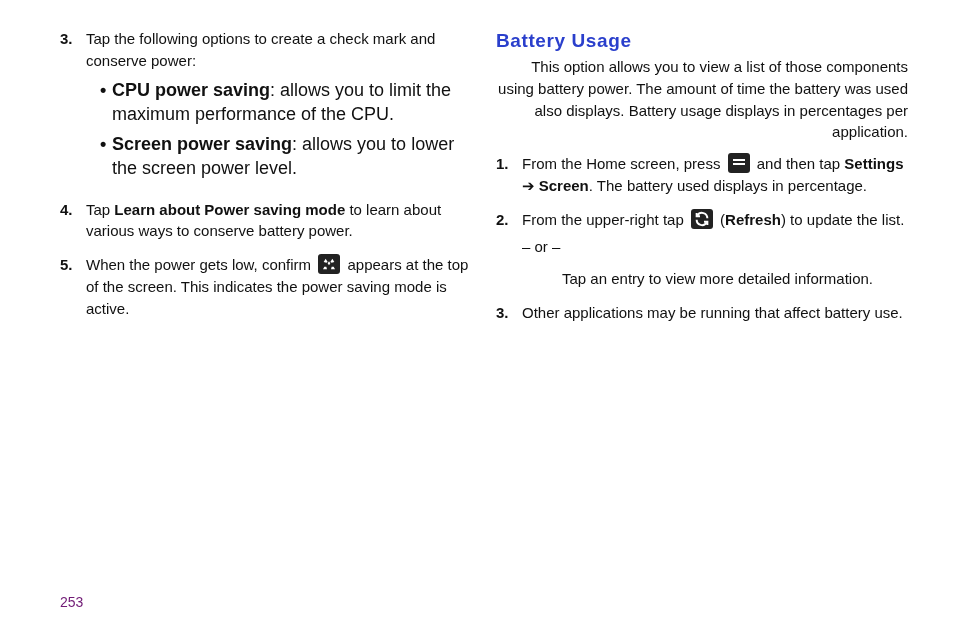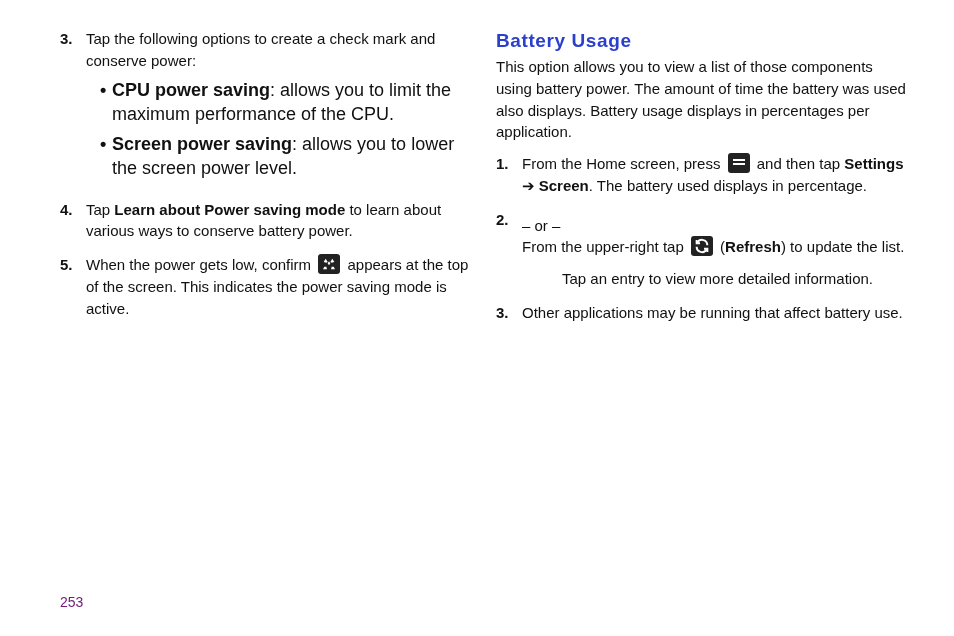--- a/index.html
+++ b/index.html
@@ -76,20 +76,21 @@
     font-weight: 800;
     font-size: 19px;
     color: #2a3fcc;
     letter-spacing: 0.6px;
     margin: 2px 0 4px 0;
   }
   .para {
     font-size: 15px;
     line-height: 1.45;
     margin: 0 0 10px 0;
+    text-align: right;
   }
   .icon-box {
     display: inline-block;
     width: 22px;
     height: 20px;
     background: #222;
     border-radius: 3px;
     vertical-align: -4px;
     margin: 0 3px;
     position: relative;
@@ -169,31 +170,31 @@
         <li>
           <span class="num">1.</span>
           <div class="step-body">
             <span>From the Home screen, press </span><span class="icon-box icon-menu"></span><span> and then tap </span><span class="bold">Settings</span><span> ➔ </span><span class="bold">Screen</span><span>. The battery used displays in percentage.</span>
           </div>
         </li>
 
         <li>
           <span class="num">2.</span>
           <div class="step-body">
-            <div style="margin-top:6px;">– or –</div>
             <div>
               <span>From the upper-right tap </span><span class="icon-box icon-refresh">
                 <svg viewBox="0 0 24 24" fill="none" stroke="#fff" stroke-width="3">
                     <path d="M20 11A8 8 0 0 0 5 7"></path>
                     <path d="M4 13a8 8 0 0 0 15 4"></path>
                     <polyline points="4,3 4,8 9,8"></polyline>
                     <polyline points="20,21 20,16 15,16"></polyline>
                   </svg>
               </span><span> (</span><span class="bold">Refresh</span><span>) to update the list.</span>
             </div>
+            <div style="margin-top:6px;">– or –</div>
             <div style="margin-top:10px;margin-left:40px;">Tap an entry to view more detailed information.</div>
           </div>
         </li>
 
         <li>
           <span class="num">3.</span>
           <div class="step-body">
             <span>Other applications may be running that affect battery use.</span>
           </div>
         </li>

